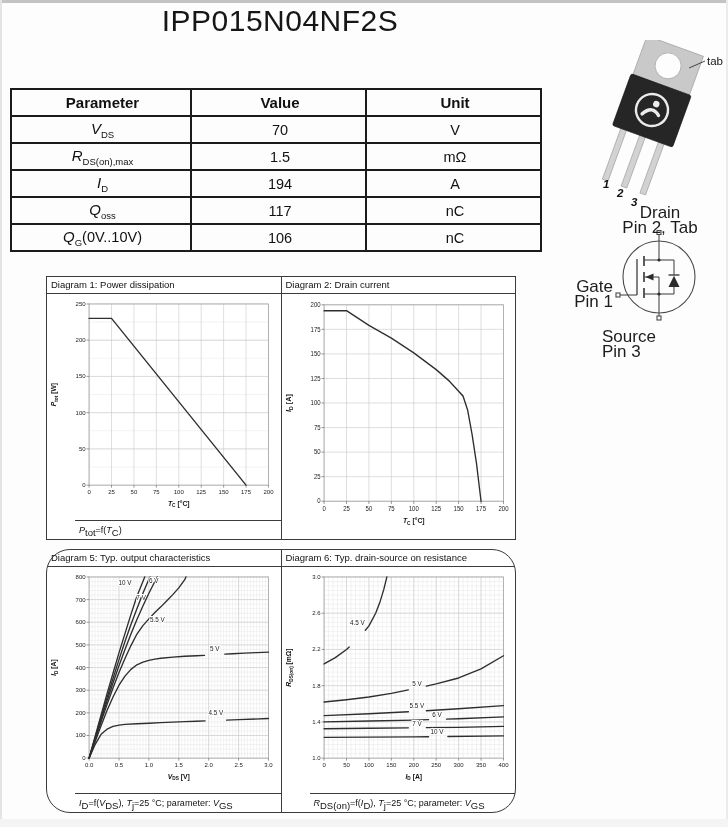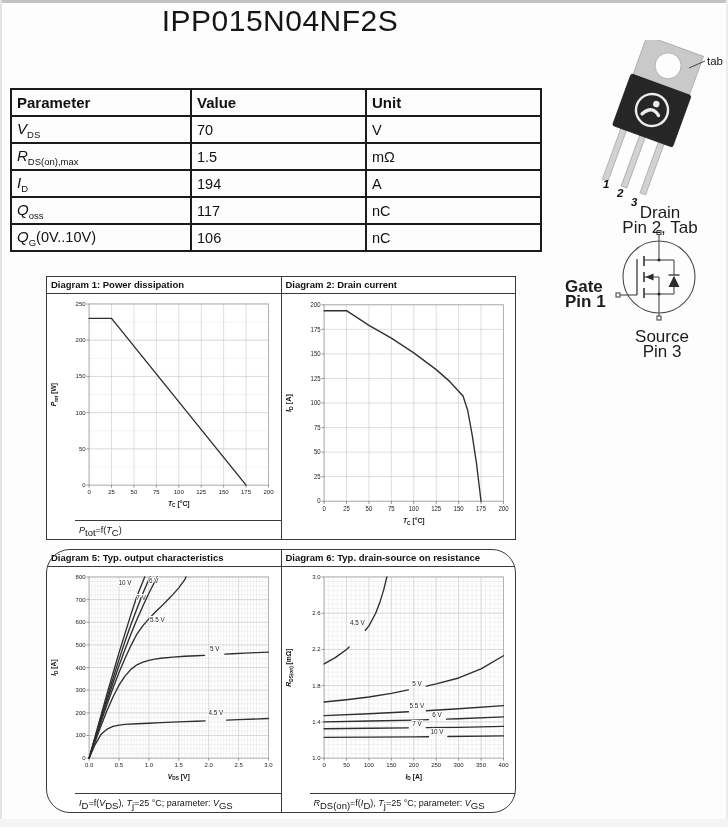--- a/index.html
+++ b/index.html
@@ -9,45 +9,45 @@
   .edge-left{position:absolute;left:0;top:0;width:2px;height:827px;background:#e4e4e4;}
   .edge-right{position:absolute;right:0;top:0;width:2px;height:827px;background:#ececec;}
   .edge-bottom{position:absolute;left:0;bottom:0;width:728px;height:8px;background:#f4f4f4;}
 
   .title{position:absolute;top:4px;left:0;width:560px;margin:0;text-align:center;
          font-size:30px;font-weight:400;letter-spacing:0.5px;color:#161616;}
 
   table.params{position:absolute;left:10px;top:88px;width:530px;border-collapse:collapse;
                table-layout:fixed;}
   table.params th,table.params td{border:2px solid #1b1b1b;height:25px;padding:0 2px 0 5px;
-               text-align:left;vertical-align:middle;font-size:14.5px;white-space:nowrap;}
+               text-align:center;vertical-align:middle;font-size:14.5px;white-space:nowrap;}
   table.params th{font-size:15px;font-weight:bold;}
   td.param i{font-style:italic;font-size:15px;}
   td.param sub, .cap sub{font-size:9.5px;line-height:1;}
 
   .chart-group{position:absolute;left:46px;width:470px;height:264px;border:1.5px solid #3b3b3b;
                background:#fff;display:flex;box-sizing:border-box;}
   .cg1{top:276px;}  .cg2{top:549px;border-radius:24px;}
   .chart-panel{flex:1 1 50%;display:flex;flex-direction:column;min-width:0;}
   .chart-panel.first{border-right:1.5px solid #3b3b3b;}
   .chart-header{flex:0 0 16px;line-height:16px;border-bottom:1.2px solid #3b3b3b;
-                font-size:9.5px;font-weight:bold;padding-left:4px;white-space:nowrap;
+                font-size:9.5px;font-weight:normal;padding-left:4px;white-space:nowrap;
                 overflow:hidden;}
   .chart-body{flex:1 1 auto;position:relative;}
   .chart-body svg{position:absolute;left:0;top:0;width:100%;height:100%;}
   .chart-caption{flex:0 0 18px;line-height:18px;border-top:1.2px solid #3b3b3b;
                  font-size:9px;padding-left:4px;white-space:nowrap;margin-left:28px;}
   .cap i{font-style:italic;}
 
   .pkg-svg{position:absolute;left:570px;top:40px;}
   .sym-svg{position:absolute;left:560px;top:203px;}
   .sym-label{position:absolute;font-size:17px;line-height:14.5px;color:#1c1c1c;}
   .lab-drain{left:600px;top:206px;width:120px;text-align:center;}
-  .lab-gate{left:565px;top:280px;width:48px;text-align:left;font-weight:bold;}
-  .lab-source{left:602px;top:330px;width:120px;text-align:center;}
+  .lab-gate{left:565px;top:280px;width:48px;text-align:right;}
+  .lab-source{left:602px;top:330px;width:120px;}
 </style>
 </head>
 <body>
 
 <div class="edge-top"></div>
 <div class="edge-left"></div>
 <div class="edge-right"></div>
 <div class="edge-bottom"></div>
 
 <h1 class="title">IPP015N04NF2S</h1>

